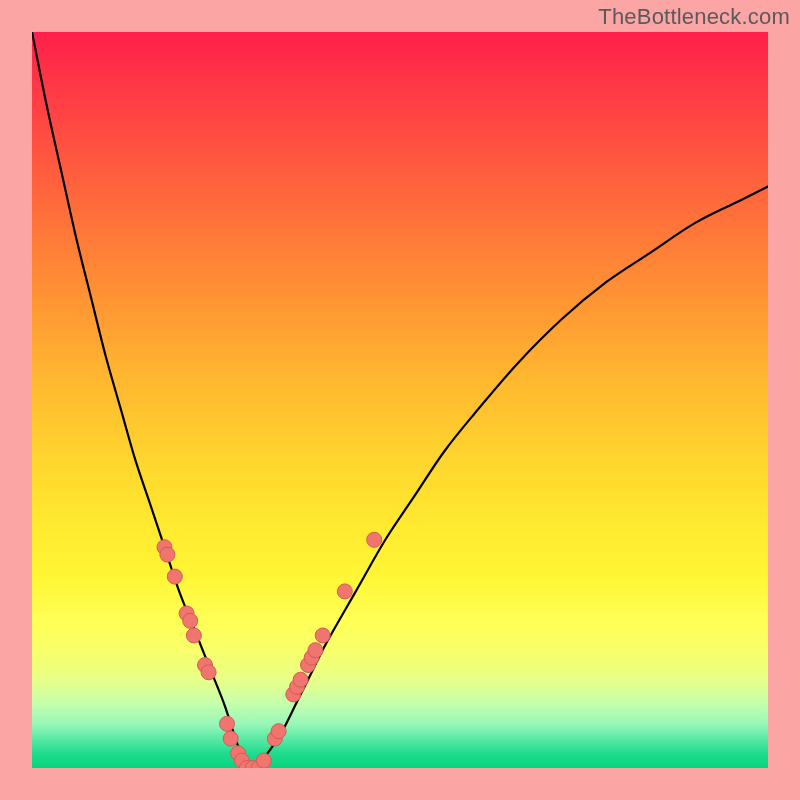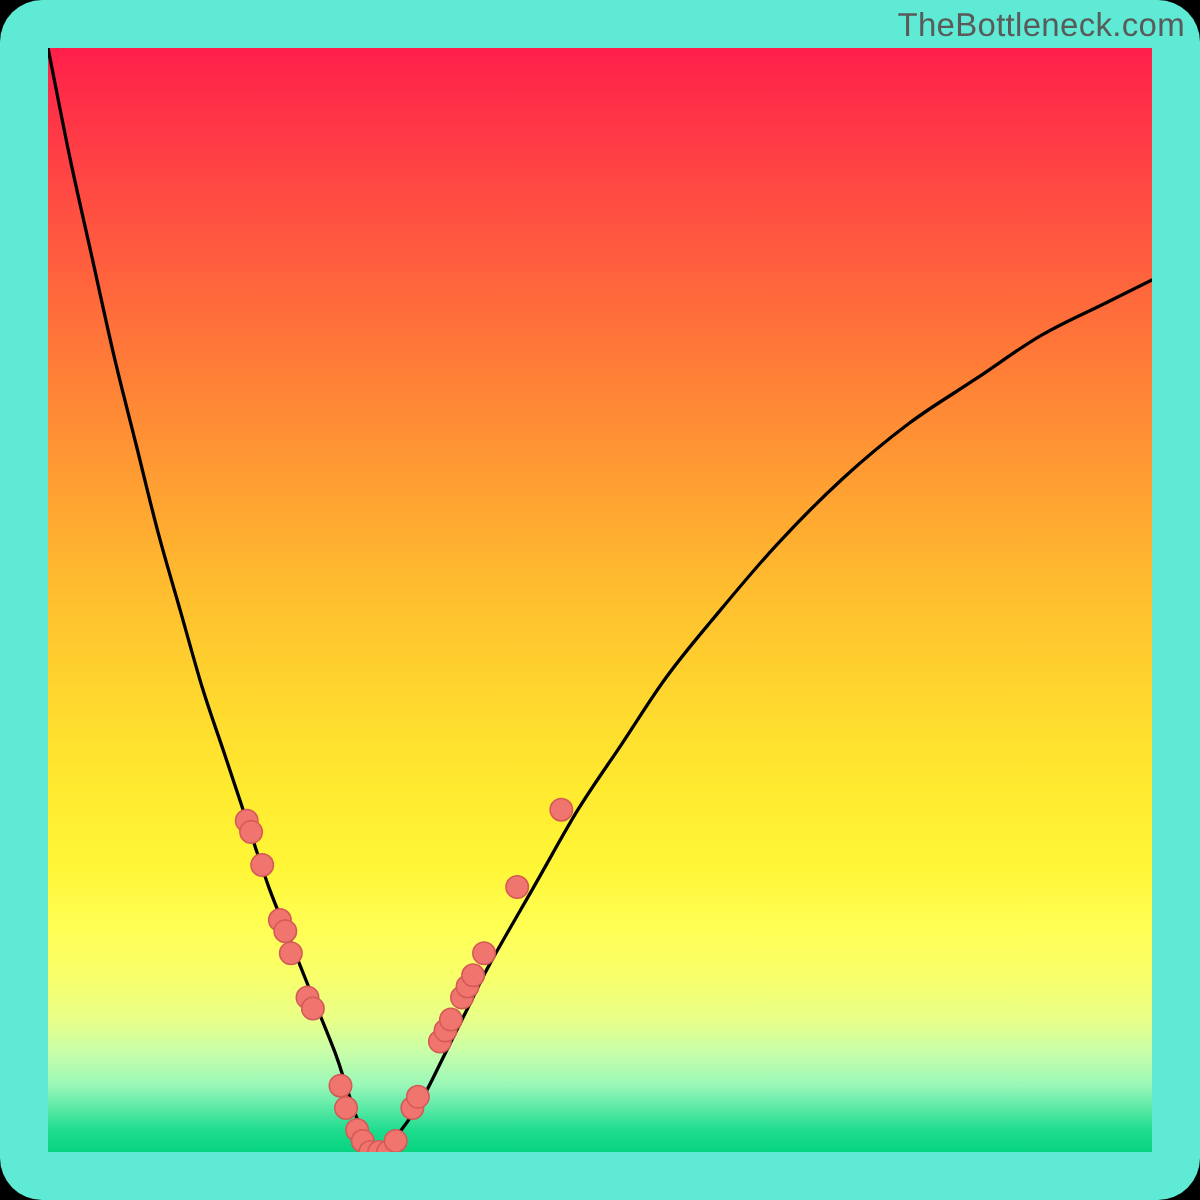--- a/index.html
+++ b/index.html
@@ -10,22 +10,21 @@
     background: #000;
     overflow: hidden;
     font-family: Arial, Helvetica, sans-serif;
   }
   .frame {
     position: absolute;
     top: 0;
     left: 0;
     width: 800px;
     height: 800px;
-    background: #5eead4;
-    border-radius: 28px;
+    background: #fca5a5;
   }
   .plot {
     position: absolute;
     top: 32px;
     left: 32px;
     width: 736px;
     height: 736px;
   }
   .gradient {
     position: absolute;

